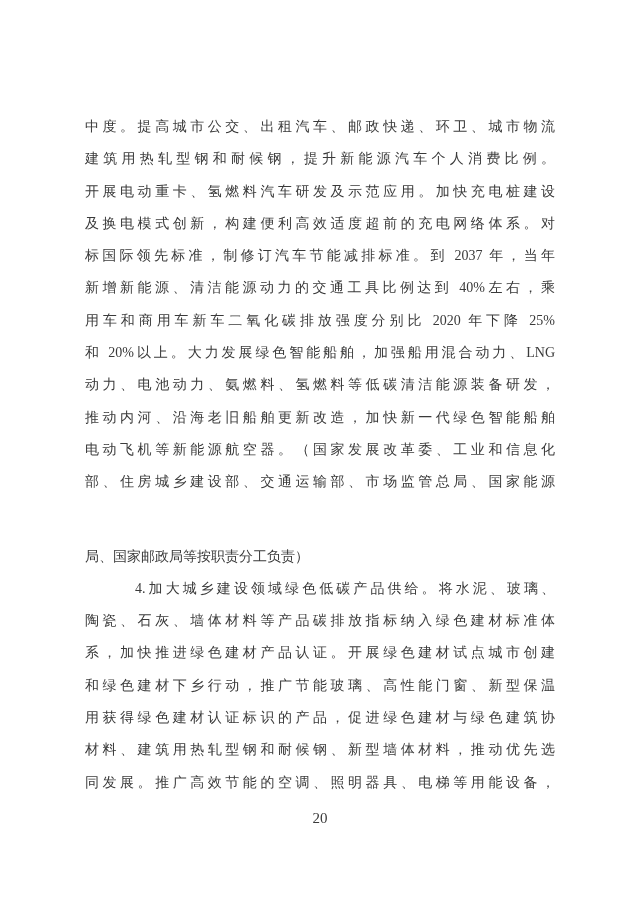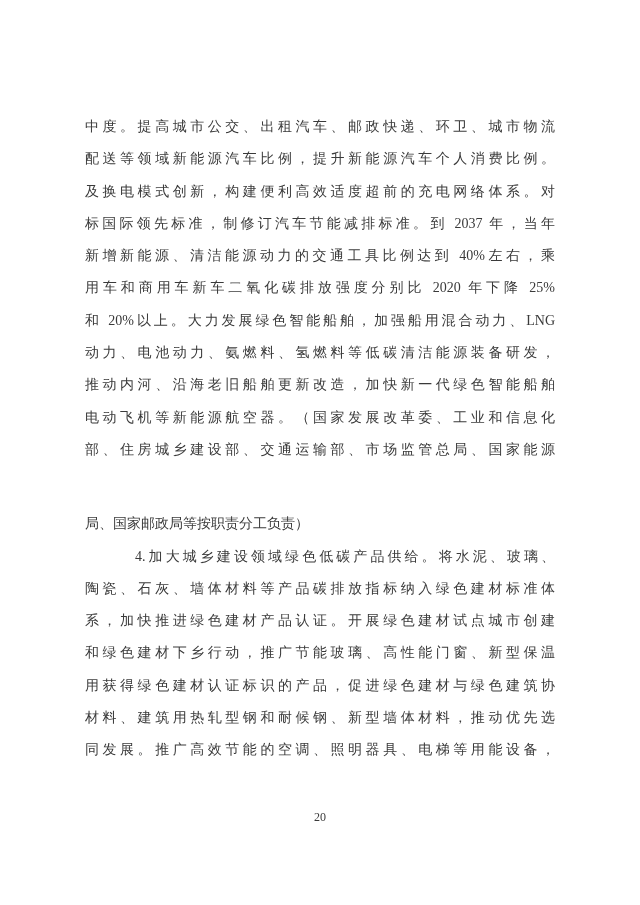--- a/index.html
+++ b/index.html
@@ -43,31 +43,32 @@
     .line.indent {
       text-indent: 38px;
       margin-left: 12px;
     }
     .page-num {
       position: absolute;
       left: 0;
       right: 0;
       top: 810px;
       text-align: center;
-      font-size: 12px;
+      font-size: 15px;
       color: #3a3a3a;
     }
   </style>
 </head>
 <body>
 
 <div class="page">
   <div class="text-block">
     <div class="line">中度。提高城市公交、出租汽车、邮政快递、环卫、城市物流</div>
-    <div class="line">配送等领域新能源汽车比例，提升新能源汽车个人消费比例。</div>
+    <div class="line">建筑用热轧型钢和耐候钢，提升新能源汽车个人消费比例。</div>
+    <div class="line">开展电动重卡、氢燃料汽车研发及示范应用。加快充电桩建设</div>
     <div class="line">及换电模式创新，构建便利高效适度超前的充电网络体系。对</div>
     <div class="line">标国际领先标准，制修订汽车节能减排标准。到 2037 年，当年</div>
     <div class="line">新增新能源、清洁能源动力的交通工具比例达到 40%左右，乘</div>
     <div class="line">用车和商用车新车二氧化碳排放强度分别比 2020 年下降 25%</div>
     <div class="line">和 20%以上。大力发展绿色智能船舶，加强船用混合动力、LNG</div>
     <div class="line">动力、电池动力、氨燃料、氢燃料等低碳清洁能源装备研发，</div>
     <div class="line">推动内河、沿海老旧船舶更新改造，加快新一代绿色智能船舶</div>
     <div class="line">电动飞机等新能源航空器。（国家发展改革委、工业和信息化</div>
     <div class="line">部、住房城乡建设部、交通运输部、市场监管总局、国家能源</div>
     <div class="line para-end">局、国家邮政局等按职责分工负责）</div>

